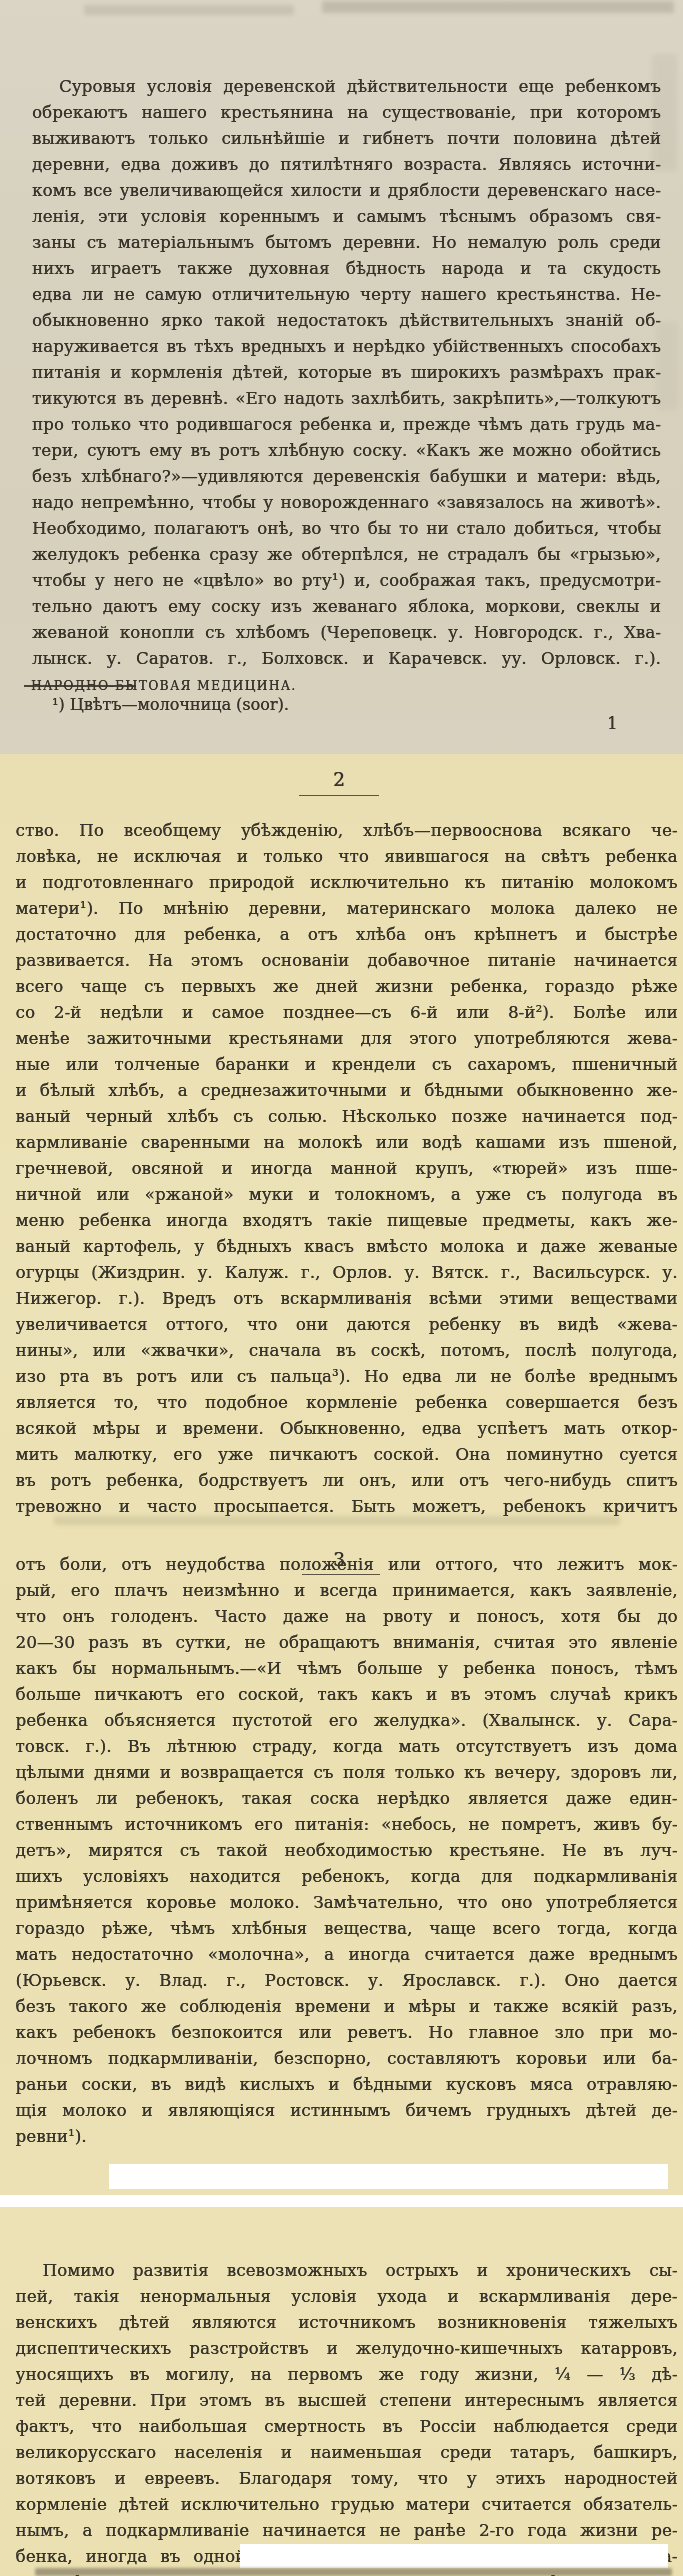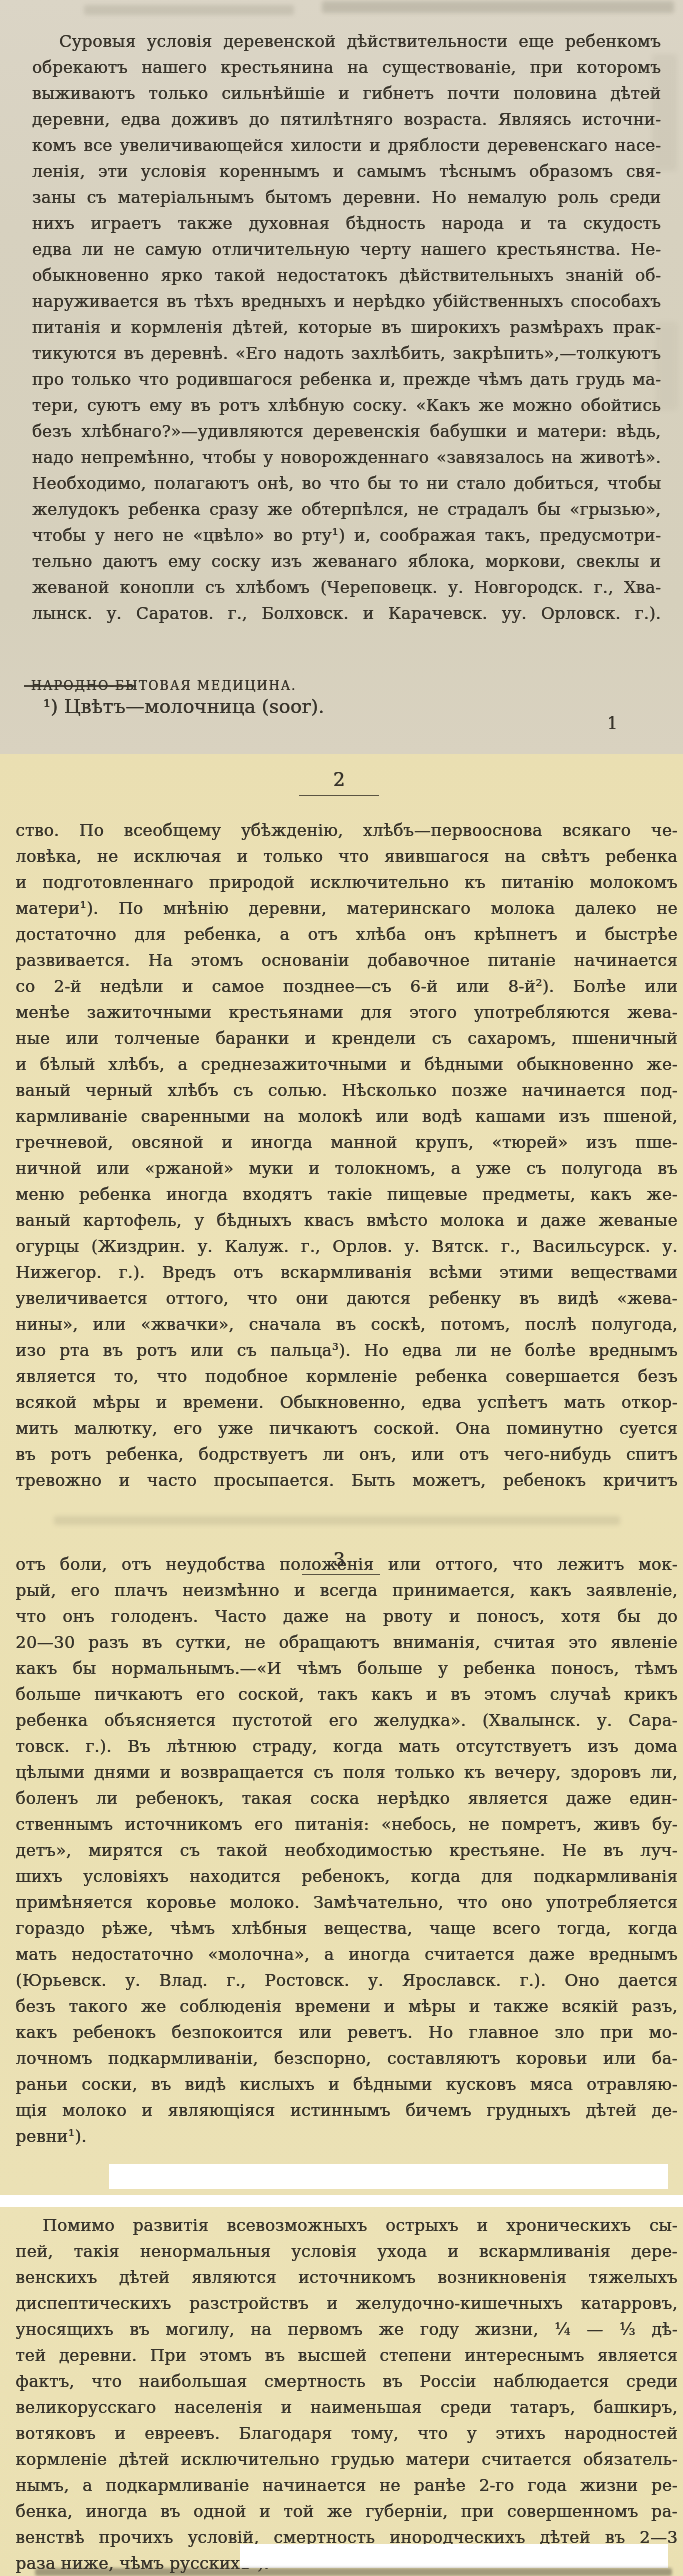--- a/index.html
+++ b/index.html
@@ -20,25 +20,25 @@
   #p2-text{left:15.6px;top:818px;width:662px;line-height:26px;}
   #p3-text{left:15.6px;top:1552px;width:662px;line-height:26px;}
   #p4-text{left:15.6px;top:2213px;width:662px;line-height:26px;}
   .tl{
     text-align:justify;text-align-last:justify;
     height:26px;overflow:hidden;
     text-shadow:0.2px 0 0 currentColor;
     letter-spacing:0.1px;
   }
   #p1-text .tl{height:26px;}
-  .tl.ind{text-indent:27px;}
+  .tl.ind{text-indent:27px;margin-top:45px;}
   .tl.fl{text-align-last:left;}
   
   #footnote-rule{position:absolute;left:24.4px;top:685px;width:112px;border-top:2px solid #4a453a;}
-  #footnote-1{position:absolute;left:43px;top:695px;font-size:19px;text-shadow:0.2px 0 0 currentColor;}
+  #footnote-1{position:absolute;left:52px;top:695px;font-size:16px;text-shadow:0.2px 0 0 currentColor;}
   #running-title{position:absolute;left:31px;top:679px;font-size:12.2px;letter-spacing:1.4px;text-shadow:0.3px 0 0 currentColor;}
   #page-number-1{position:absolute;left:607px;top:714px;font-size:16.6px;text-shadow:0.3px 0 0 currentColor;}
   
   .folio{position:absolute;left:0;width:678px;text-align:center;font-size:18.6px;text-shadow:0.3px 0 0 currentColor;}
   #folio-2{top:769px;}
   #folio-3{top:1549px;}
   .folio-rule{position:absolute;border-top:1.4px solid #5a5443;}
   #folio-2-rule{left:299px;top:795px;width:80px;}
   #folio-3-rule{left:302px;top:1574px;width:78px;}
   
@@ -104,20 +104,21 @@
 
   <div class="folio" id="folio-2">2</div>
   <div class="folio-rule" id="folio-2-rule"></div>
   <div class="textblock" id="p2-text">
       <div class="tl">ство. По всеобщему убѣжденію, хлѣбъ—первооснова всякаго че-</div>
       <div class="tl">ловѣка, не исключая и только что явившагося на свѣтъ ребенка</div>
       <div class="tl">и подготовленнаго природой исключительно къ питанію молокомъ</div>
       <div class="tl">матери¹). По мнѣнію деревни, материнскаго молока далеко не</div>
       <div class="tl">достаточно для ребенка, а отъ хлѣба онъ крѣпнетъ и быстрѣе</div>
       <div class="tl">развивается. На этомъ основаніи добавочное питаніе начинается</div>
+      <div class="tl">всего чаще съ первыхъ же дней жизни ребенка, гораздо рѣже</div>
       <div class="tl">со 2-й недѣли и самое позднее—съ 6-й или 8-й²). Болѣе или</div>
       <div class="tl">менѣе зажиточными крестьянами для этого употребляются жева-</div>
       <div class="tl">ные или толченые баранки и крендели съ сахаромъ, пшеничный</div>
       <div class="tl">и бѣлый хлѣбъ, а среднезажиточными и бѣдными обыкновенно же-</div>
       <div class="tl">ваный черный хлѣбъ съ солью. Нѣсколько позже начинается под-</div>
       <div class="tl">кармливаніе сваренными на молокѣ или водѣ кашами изъ пшеной,</div>
       <div class="tl">гречневой, овсяной и иногда манной крупъ, «тюрей» изъ пше-</div>
       <div class="tl">ничной или «ржаной» муки и толокномъ, а уже съ полугода въ</div>
       <div class="tl">меню ребенка иногда входятъ такіе пищевые предметы, какъ же-</div>
       <div class="tl">ваный картофель, у бѣдныхъ квасъ вмѣсто молока и даже жеваные</div>

